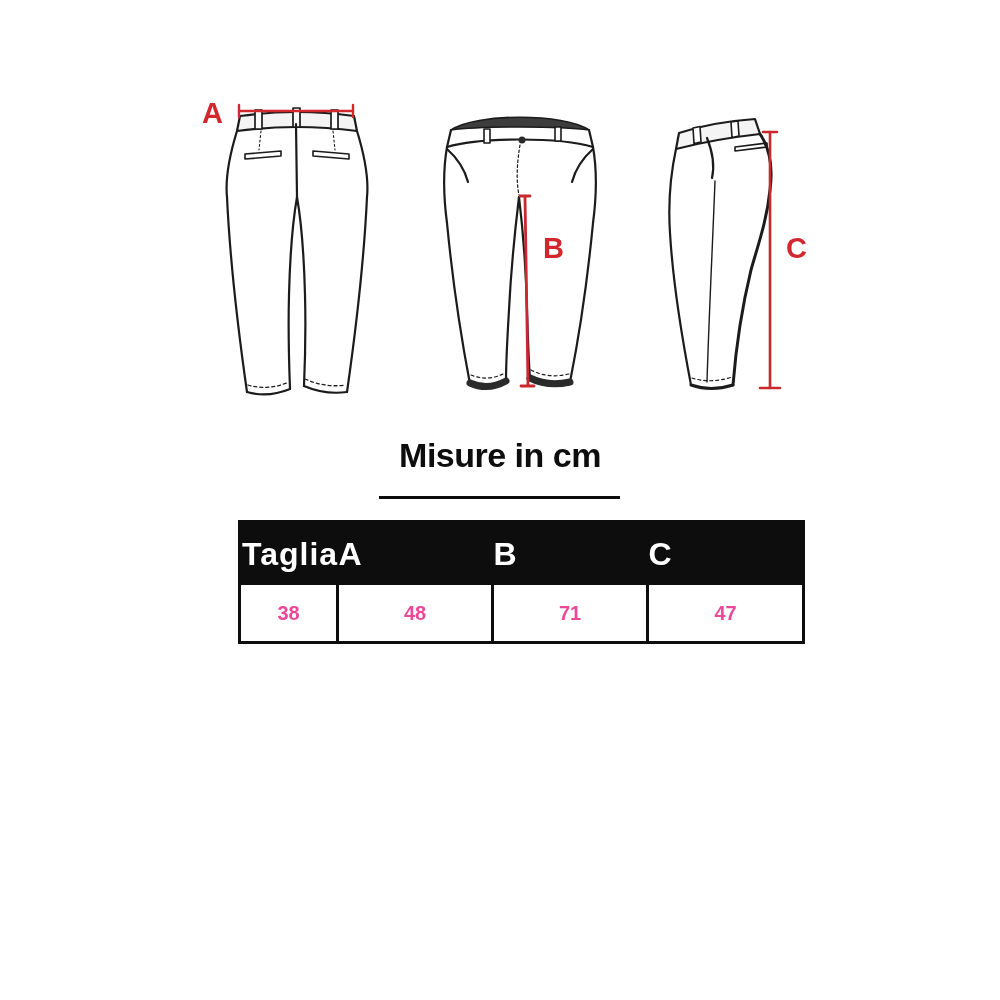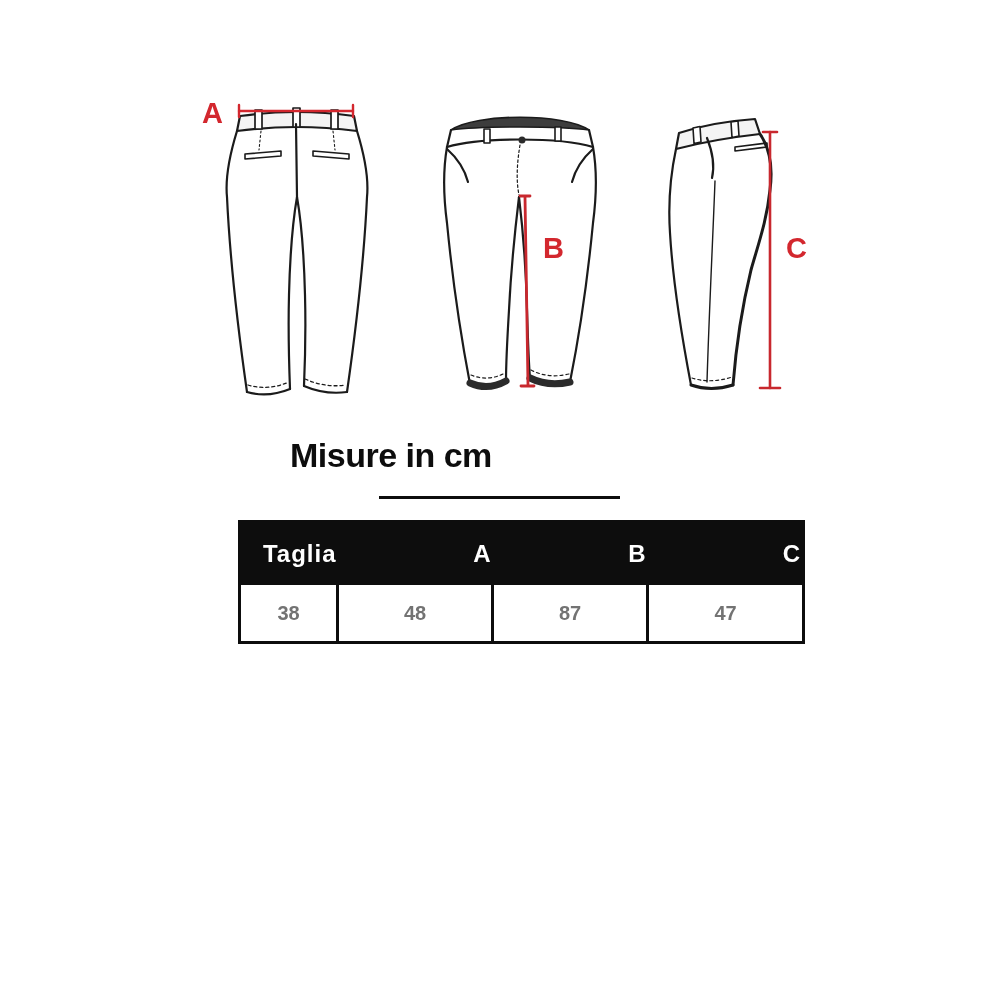--- a/index.html
+++ b/index.html
@@ -14,37 +14,37 @@
     color:#d3272e;letter-spacing:0;
   }
   .fig-back{left:195px;top:85px;width:180px;height:320px;}
   .fig-front{left:440px;top:85px;width:160px;height:320px;}
   .fig-side{left:655px;top:85px;width:170px;height:320px;}
   .fig-back .mlabel{left:7px;top:14px;}
   .fig-front .mlabel{left:103px;top:149px;}
   .fig-side .mlabel{left:131px;top:149px;}
   .section-title{
     position:absolute;left:290px;top:436px;width:420px;margin:0;
-    font-size:34px;font-weight:bold;color:#0d0d0d;letter-spacing:-0.5px;
+    text-align:center;font-size:34px;font-weight:bold;color:#0d0d0d;letter-spacing:-0.5px;
   }
   .title-underline{
     position:absolute;left:379px;top:496px;width:241px;height:3px;background:#0d0d0d;
   }
   table.size-table{
     position:absolute;left:238px;top:520px;width:564px;
     border-collapse:collapse;table-layout:fixed;
     border:3px solid #0d0d0d;
   }
   table.size-table th{
     background:#0d0d0d;color:#ffffff;height:60px;
-    font-size:24px;font-weight:bold;letter-spacing:1px;text-align:right;
+    font-size:32px;font-weight:bold;letter-spacing:1px;text-align:left;
     border:none;
   }
   table.size-table td{
-    background:#ffffff;color:#737373;height:54px;
+    background:#ffffff;color:#ec4899;height:54px;
     font-size:20px;font-weight:bold;text-align:center;vertical-align:middle;
     border-left:3px solid #0d0d0d;
   }
   table.size-table td:first-child{border-left:none;}
 </style>
 </head>
 <body>
 
 <div class="canvas">
 
@@ -169,19 +169,19 @@
         <th>Taglia</th>
         <th>A</th>
         <th>B</th>
         <th>C</th>
       </tr>
     </thead>
     <tbody>
       <tr>
         <td>38</td>
         <td>48</td>
-        <td>87</td>
+        <td>71</td>
         <td>47</td>
       </tr>
     </tbody>
   </table>
 
 </div>
 
 </body></html>

